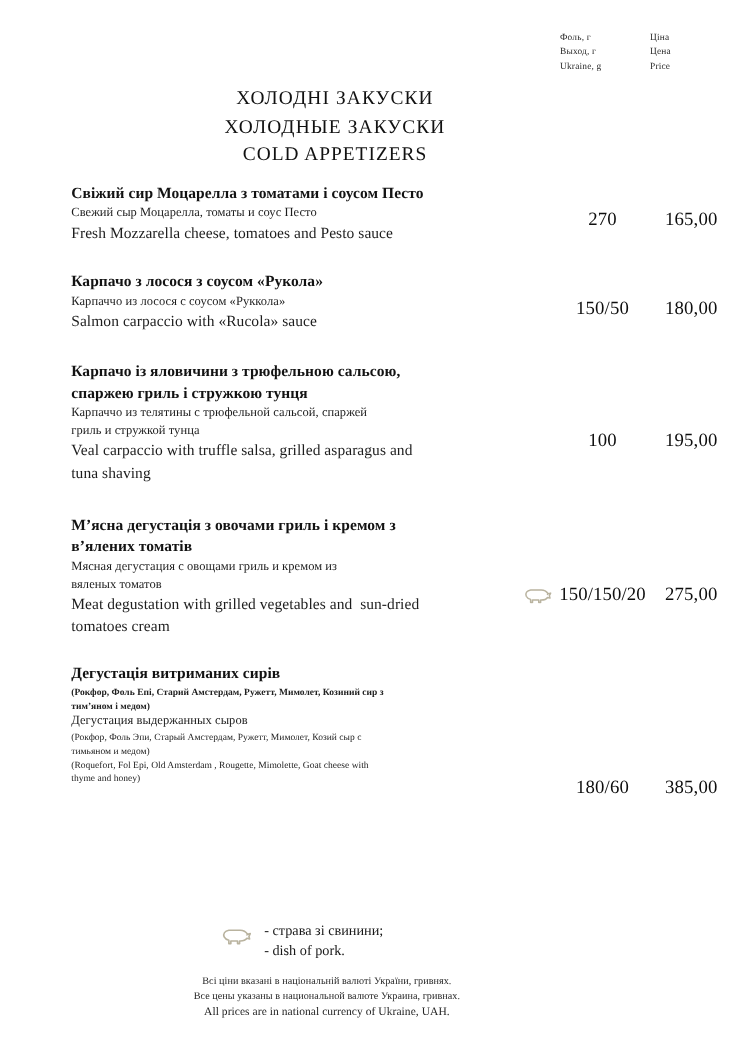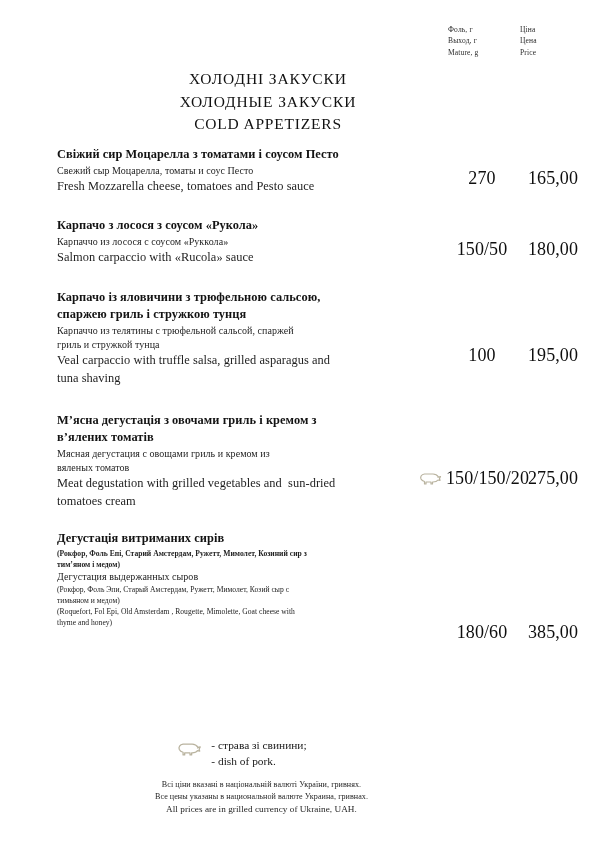--- a/index.html
+++ b/index.html
@@ -104,21 +104,21 @@
   .sub.sub-bold { font-weight: bold; }
   .line.title-plain { font-weight: normal; }
 
   
   .price-wrap {
     position: absolute;
     left: 419px;
     width: 170px;
     display: flex;
     align-items: center;
-    font-size: 18px;
+    font-size: 15px;
     color: #0e0e0e;
   }
   .price-wrap .pig-slot {
     width: 27px;
     flex: 0 0 27px;
     display: flex;
     align-items: center;
     justify-content: flex-start;
   }
   .price-wrap .weight {
@@ -182,21 +182,21 @@
 </style>
 </head>
 <body>
 
 <div class="page">
 
   <div class="col-headers">
     <div class="ch-weight">
       <div>Фоль, г</div>
       <div>Выход, г</div>
-      <div>Mature, g</div>
+      <div>Ukraine, g</div>
     </div>
     <div class="ch-price">
       <div>Ціна</div>
       <div>Цена</div>
       <div>Price</div>
     </div>
   </div>
 
   <div class="section-title">
     <div class="t-ua">ХОЛОДНІ ЗАКУСКИ</div>
@@ -300,16 +300,16 @@
       <div class="legend-lines">
         <div>- страва зі свинини;</div>
         <div>- dish of pork.</div>
       </div>
     </div>
   </div>
 
   <div class="footer">
     <div class="f-ua">Всі ціни вказані в національній валюті України, гривнях.</div>
     <div class="f-ru">Все цены указаны в национальной валюте Украина, гривнах.</div>
-    <div class="f-en">All prices are in grilled currency of Ukraine, UAH.</div>
+    <div class="f-en">All prices are in national currency of Ukraine, UAH.</div>
   </div>
 
 </div>
 
 </body></html>

